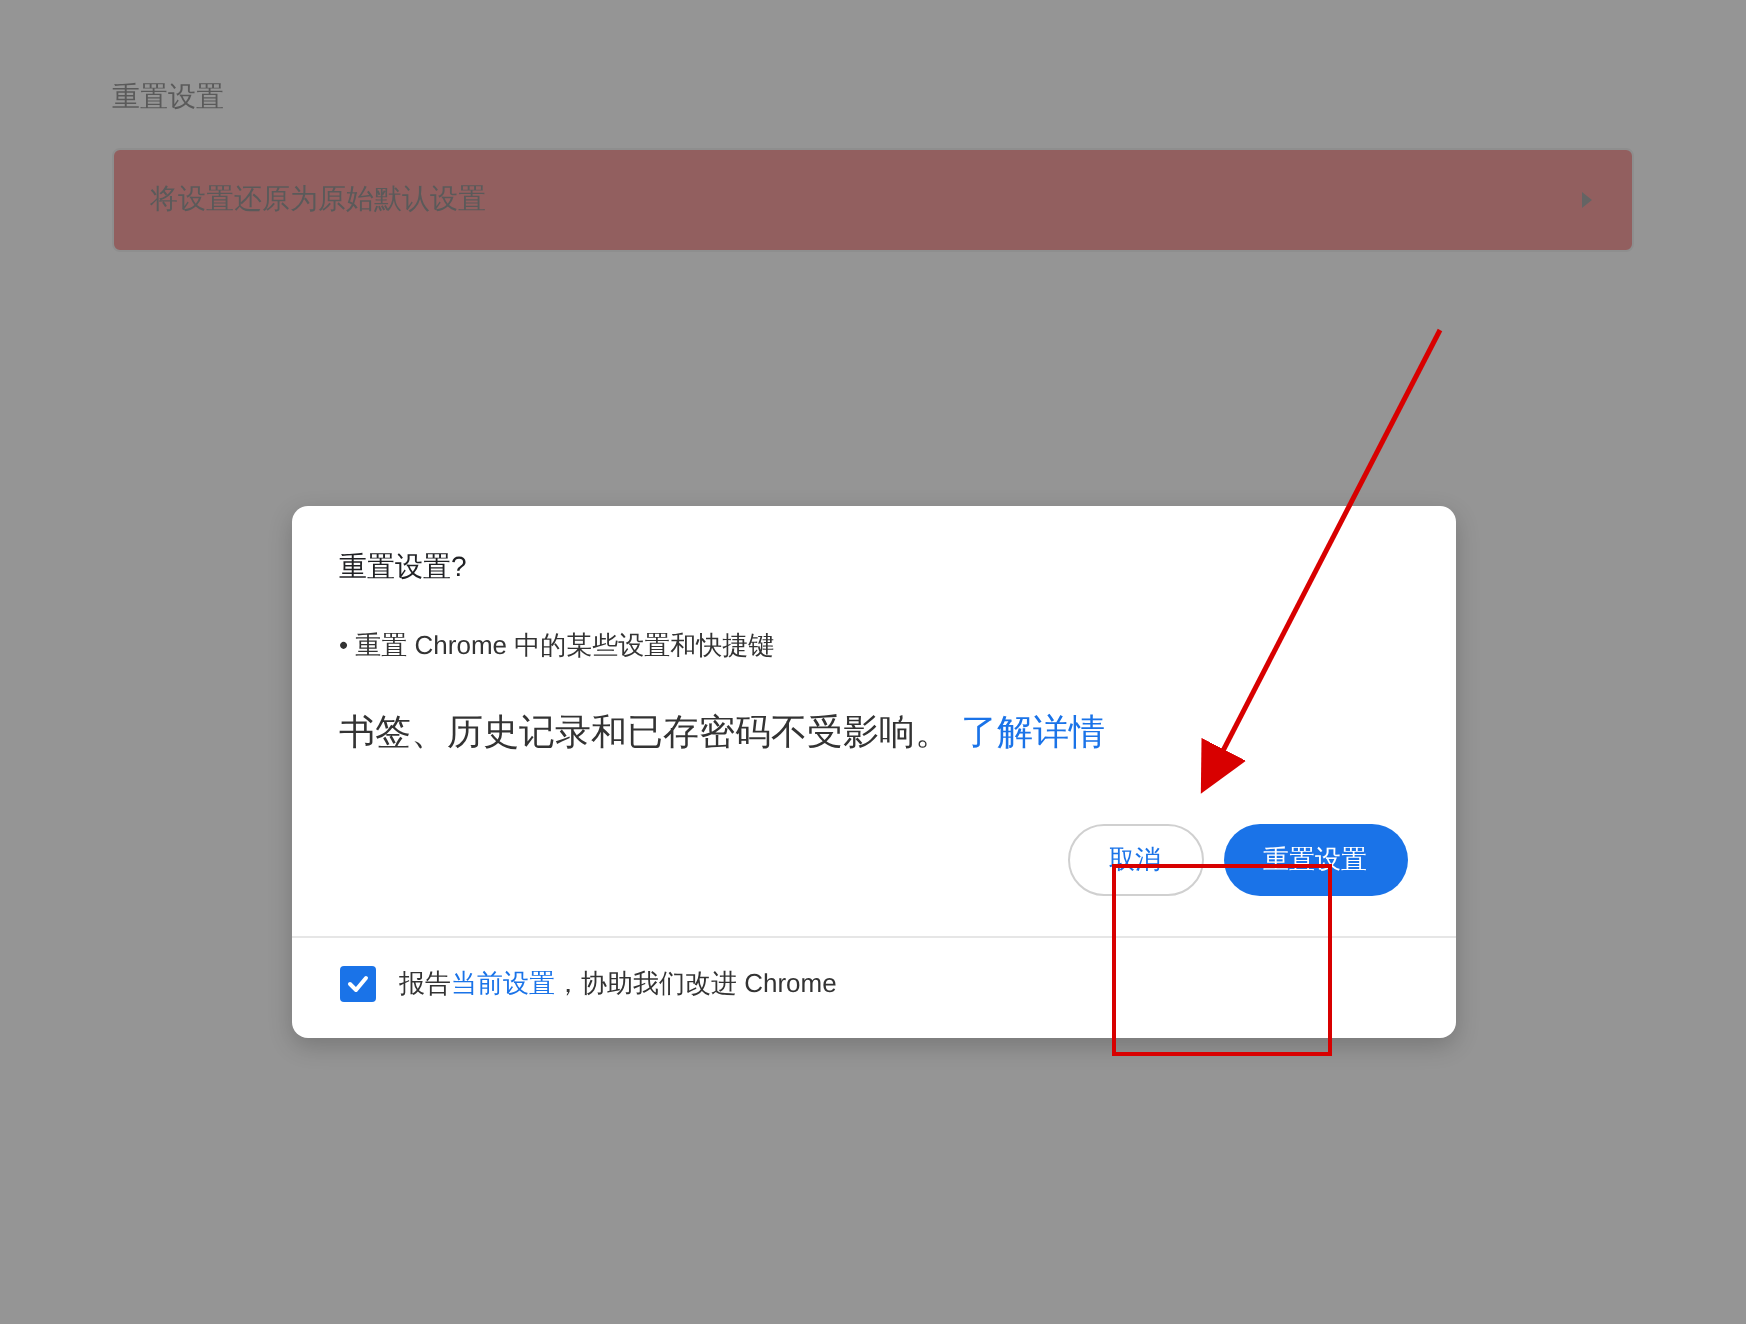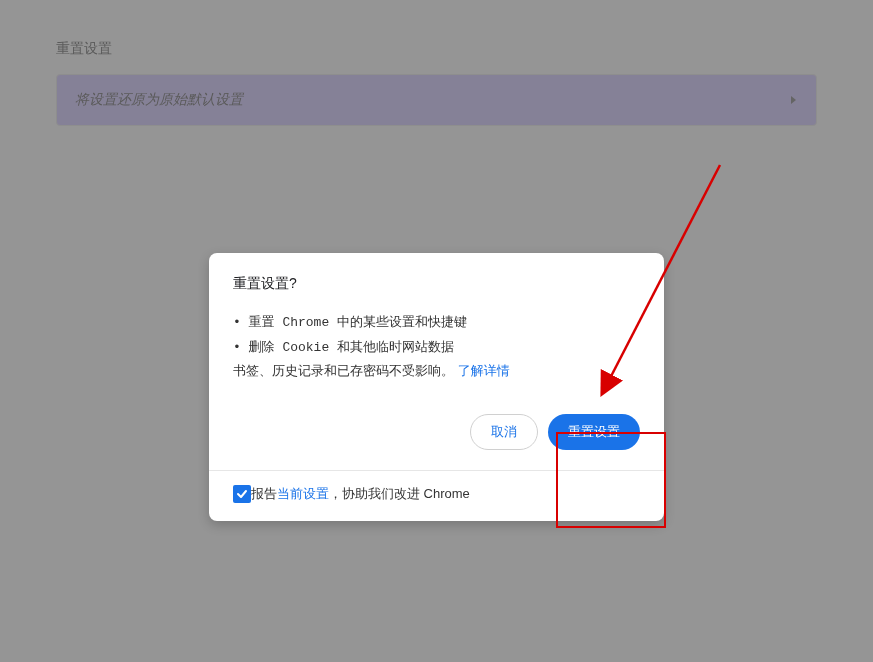--- a/index.html
+++ b/index.html
@@ -1,53 +1,52 @@
 <!DOCTYPE html>
 <html><head>
   <meta charset="utf-8">
   <style>
     * { box-sizing: border-box; margin: 0; padding: 0; }
     html, body { width: 873px; height: 662px; font-family: "Microsoft YaHei","PingFang SC","Helvetica Neue",Arial,sans-serif; }
     body { background:#f7f7f7; position:relative; overflow:hidden; }
     .page { padding: 40px 56px 0 56px; }
     .section-title { font-size:14px; color:#333; font-weight:500; margin-bottom:16px; }
     .settings-row {
-      background:#c4b5fd; border:1px solid #e0e0e0; border-radius:4px;
+      background:#ef4444; border:1px solid #e0e0e0; border-radius:4px;
       display:flex; align-items:center; justify-content:space-between;
       padding:16px 18px; font-size:14px; color:#333;
       cursor:pointer;
-      font-style:italic;
     }
     .settings-row .arrow { display:flex; align-items:center; justify-content:center; }
     .overlay {
       position:absolute; inset:0; background:rgba(107,107,107,0.7);
       display:flex; align-items:flex-start; justify-content:center;
     }
     .dialog {
-      width:455px; background:#fff; border-radius:8px; margin-top:253px;
+      width:582px; background:#fff; border-radius:8px; margin-top:253px;
       box-shadow:0 4px 12px rgba(0,0,0,0.2); overflow:hidden;
     }
     .dialog-body { padding:22px 24px 18px 24px; }
     .dialog-title { font-size:14px; font-weight:500; color:#202124; margin-bottom:18px; }
     .dialog-intro { font-size:13px; color:#333; margin-bottom:18px; }
-    .bullet-list { margin-bottom:2px;font-family:Liberation Mono, monospace; }
+    .bullet-list { margin-bottom:18px; }
     .bullet-item { font-size:13px; color:#333; line-height:1.9; }
     .bullet-item::before { content:"• "; }
-    .note-line { font-size:13px; color:#333; }
+    .note-line { font-size:18px; color:#333; }
     .note-line a { color:#1a73e8; text-decoration:none; cursor:pointer; }
     .dialog-actions { display:flex; justify-content:flex-end; gap:10px; padding:16px 24px 20px 24px; }
     .btn {
       font-size:13px; padding:8px 20px; border-radius:18px; cursor:pointer; border:none;
       font-family:Liberation Sans, sans-serif;
     }
     .btn-secondary { background:#fff; color:#1a73e8; border:1px solid #d0d0d0; }
     .btn-primary { background:#1a73e8; color:#fff; }
     .dialog-footer {
       border-top:1px solid #e6e6e6; padding:14px 24px 18px 24px;
-      display:flex; align-items:center; 
+      display:flex; align-items:center; gap:12px;
     }
     .checkbox {
       width:18px; height:18px; background:#1a73e8; border-radius:2px;
       display:flex; align-items:center; justify-content:center; cursor:pointer;
       flex-shrink:0;
     }
     .footer-text { font-size:13px; color:#333; }
     .footer-text a { color:#1a73e8; text-decoration:none; cursor:pointer; }
     .footer-text .seg { }
     .annotation-arrow { position:absolute; pointer-events:none; }
@@ -67,21 +66,20 @@
     </span>
   </div>
 </div>
 
 <div class="overlay">
   <div class="dialog">
     <div class="dialog-body">
       <div class="dialog-title">重置设置?</div>
       <div class="bullet-list">
         <div class="bullet-item">重置 Chrome 中的某些设置和快捷键</div>
-        <div class="bullet-item">删除 Cookie 和其他临时网站数据</div>
       </div>
       <div class="note-line">
         <span>书签、历史记录和已存密码不受影响。</span>
         <a>了解详情</a>
       </div>
     </div>
     <div class="dialog-actions">
       <button class="btn btn-secondary">取消</button>
       <button class="btn btn-primary">重置设置</button>
     </div>

